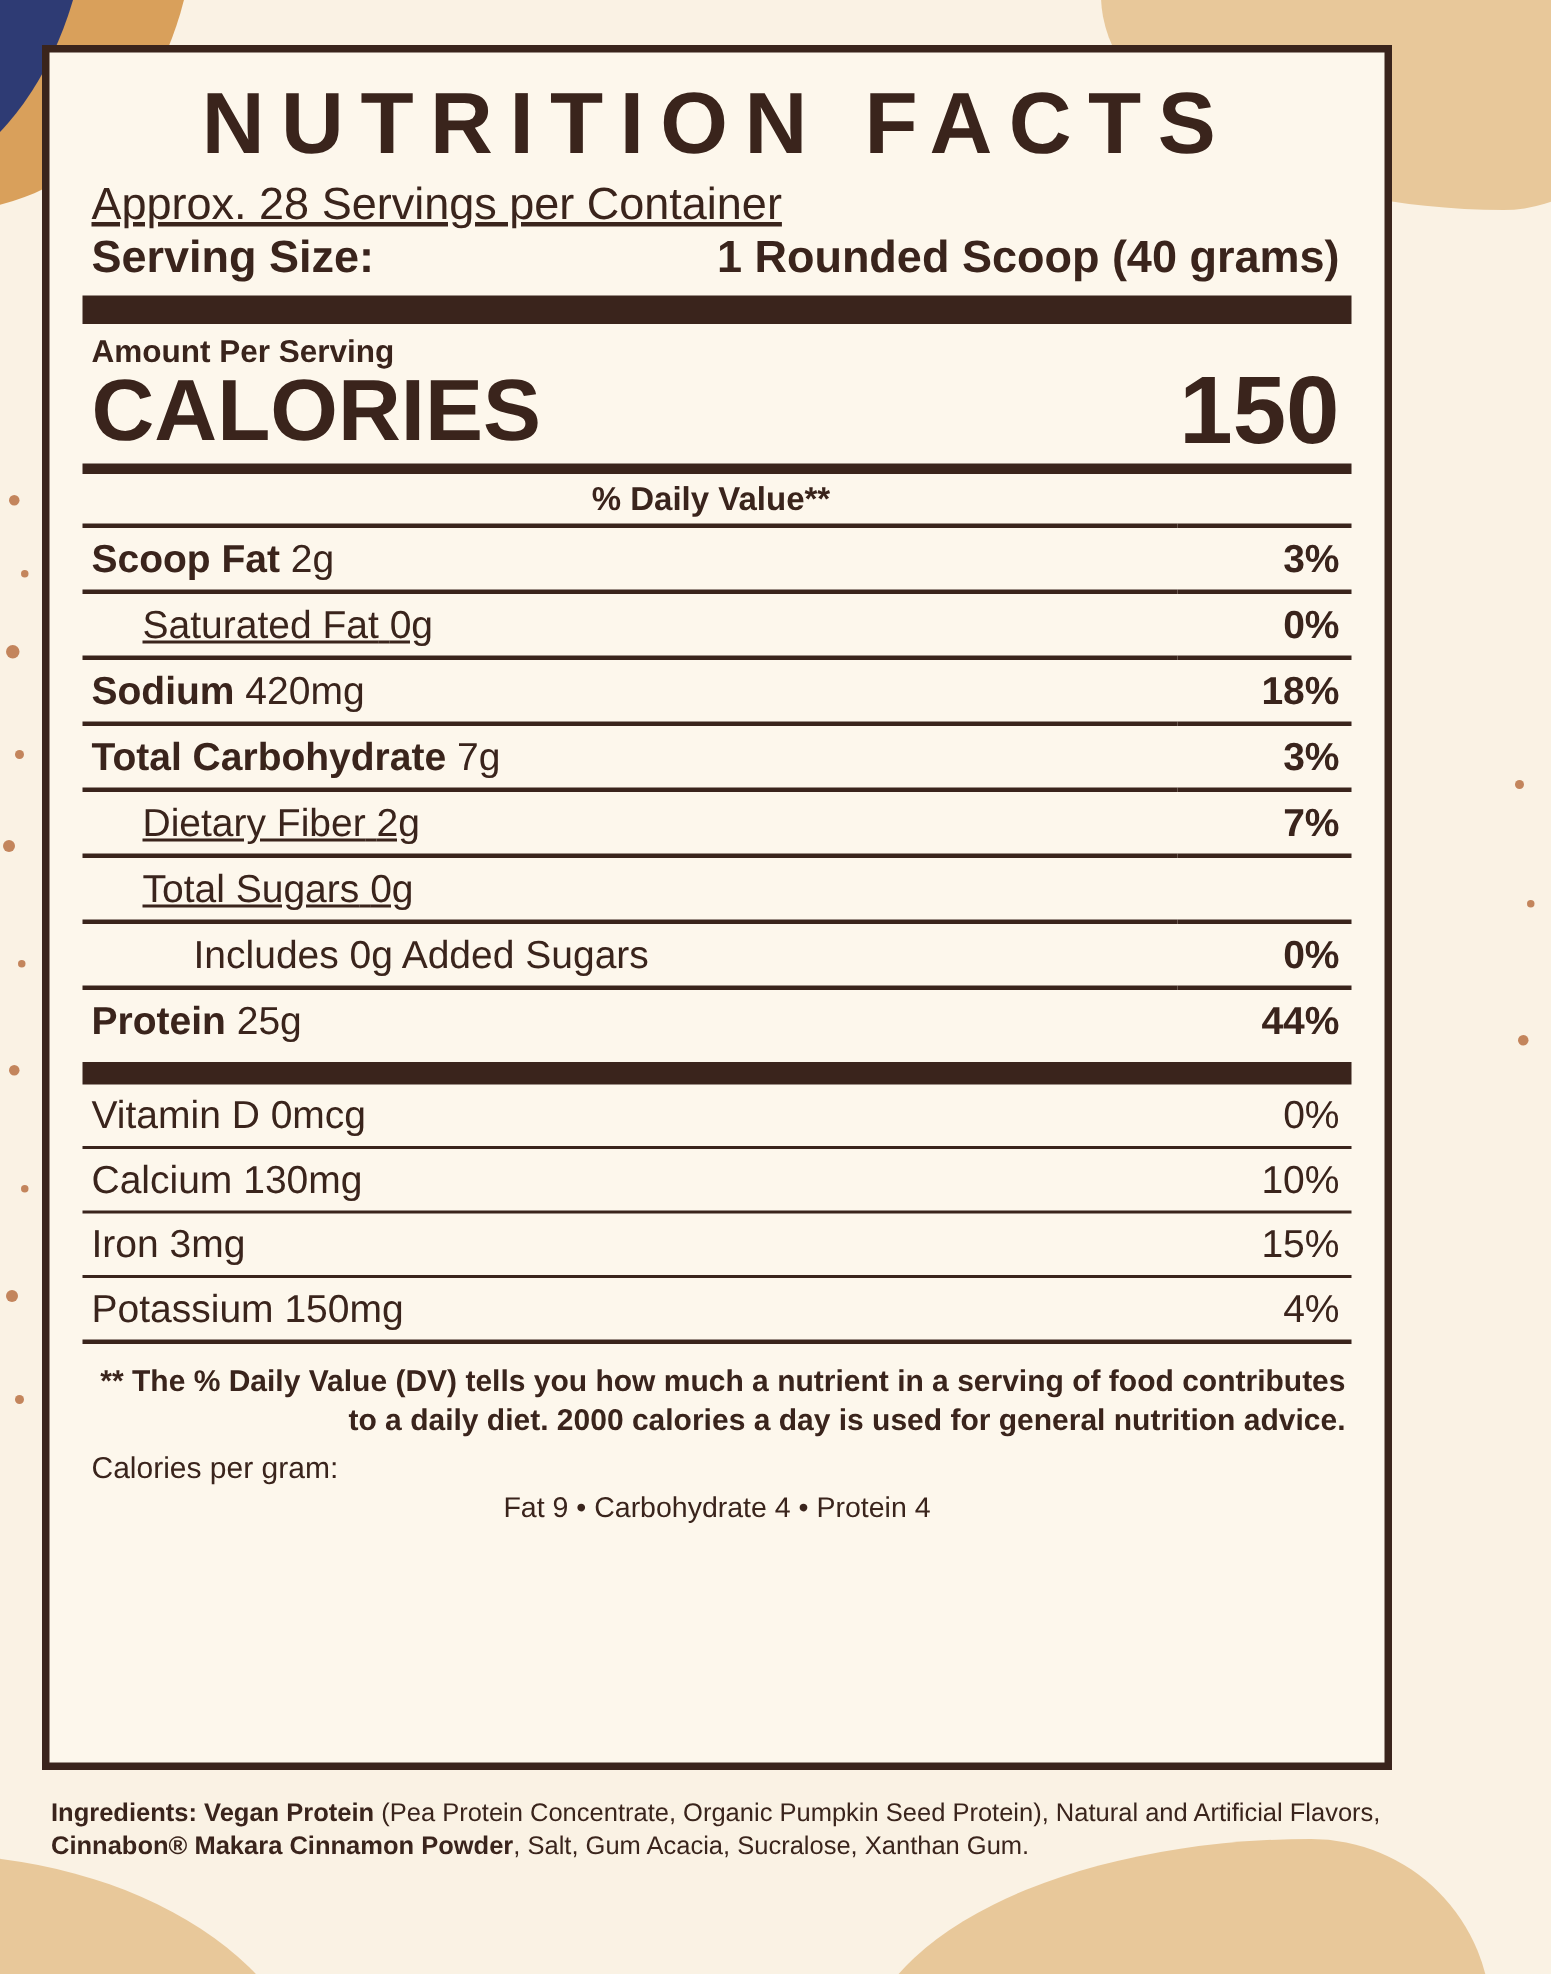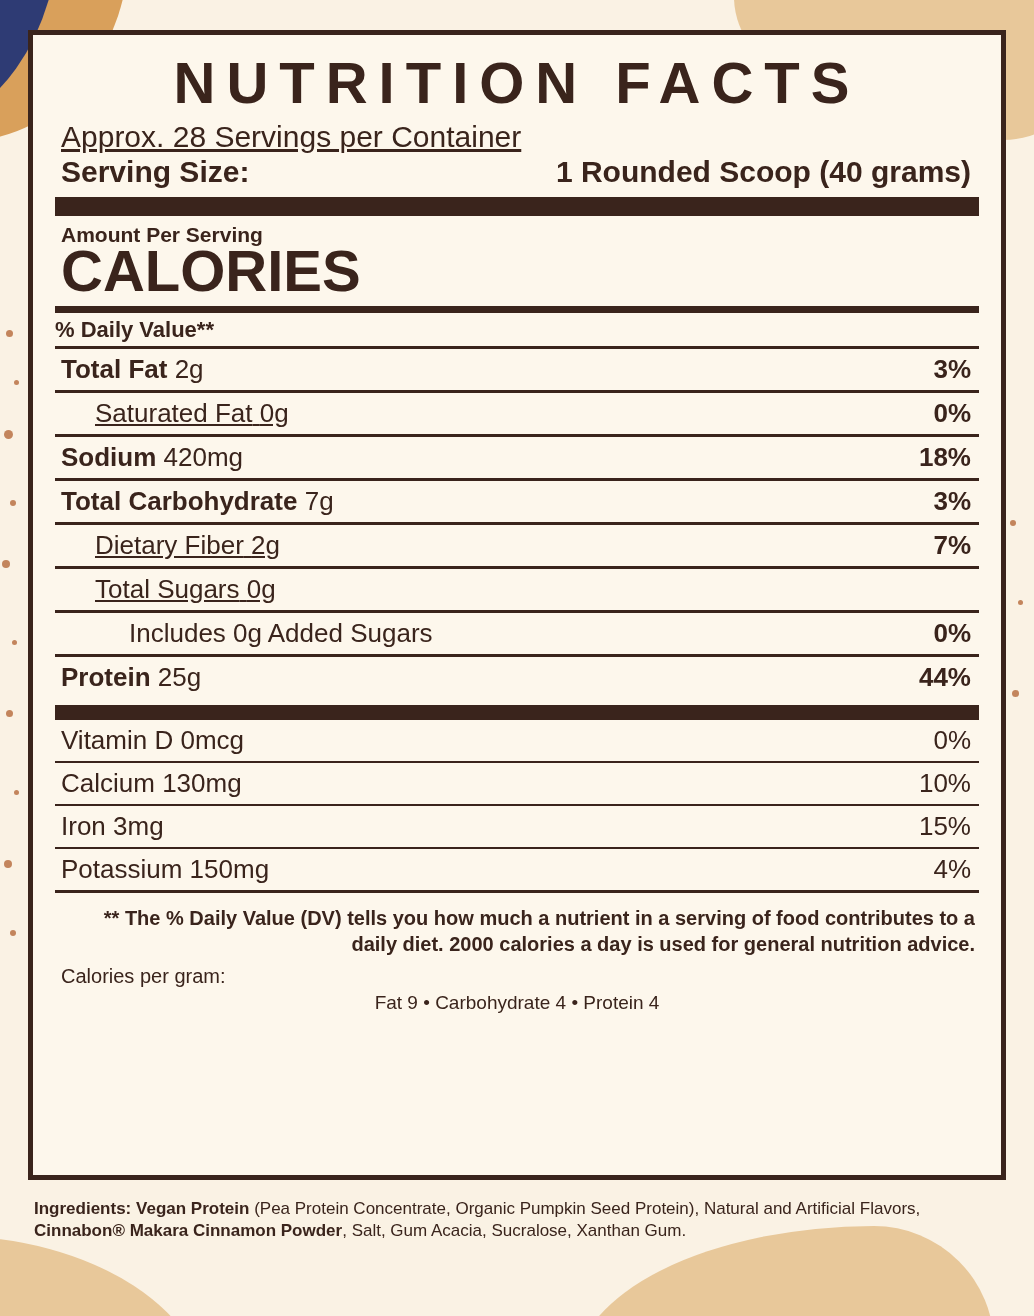--- a/index.html
+++ b/index.html
@@ -67,21 +67,21 @@
     position: absolute;
     background: #b5693a;
     border-radius: 50%;
     opacity: .8;
   }
 
   .panel {
     position: absolute;
     left: 28px;
     top: 30px;
-    width: 978px;
+    width: 900px;
     height: 1150px;
     background: #fdf7ec;
     border: 5px solid #3a241c;
     box-sizing: border-box;
     padding: 14px 22px 10px 22px;
   }
 
   .title {
     font-size: 58px;
     font-weight: bold;
@@ -142,21 +142,21 @@
   .calories-value {
     font-size: 64px;
     font-weight: bold;
     line-height: 1;
   }
 
   .rule-heavy { height: 7px; background: #3a241c; margin-top: 4px;}
   .rule-thin { height: 3px; background: #3a241c; }
 
   .dv-header {
-    text-align: left;
+    text-align: center;
     font-size: 22px;
     font-weight: bold;
     padding: 4px 8px 3px 0;
   }
 
   table.nutri {
     width: 100%;
     border-collapse: collapse;
     font-size: 26px;
   }
@@ -251,30 +251,31 @@
     <span class="ss-label">Serving Size:</span>
     <span class="ss-value">1 Rounded Scoop (40 grams)</span>
   </div>
 
   <div class="bar-thick"></div>
 
   <div class="amount-per">Amount Per Serving</div>
 
   <div class="calories-row">
     <span class="calories-label">CALORIES</span>
+    <span class="calories-value">150</span>
   </div>
 
   <div class="rule-heavy"></div>
 
   <div class="dv-header">% Daily Value**</div>
 
   <table class="nutri">
     <tbody id="nutrient-rows">
         <tr>
-          <td class="name"><span class="nm-b ">Total Fat</span> <span>2g</span></td>
+          <td class="name"><span class="nm-b ">Scoop Fat</span> <span>2g</span></td>
           <td class="dv">3%</td>
         </tr>
         <tr>
           <td class="name ind-1"><span class="">Saturated Fat</span> <span>0g</span></td>
           <td class="dv">0%</td>
         </tr>
         <tr>
           <td class="name"><span class="nm-b ">Sodium</span> <span>420mg</span></td>
           <td class="dv">18%</td>
         </tr>

